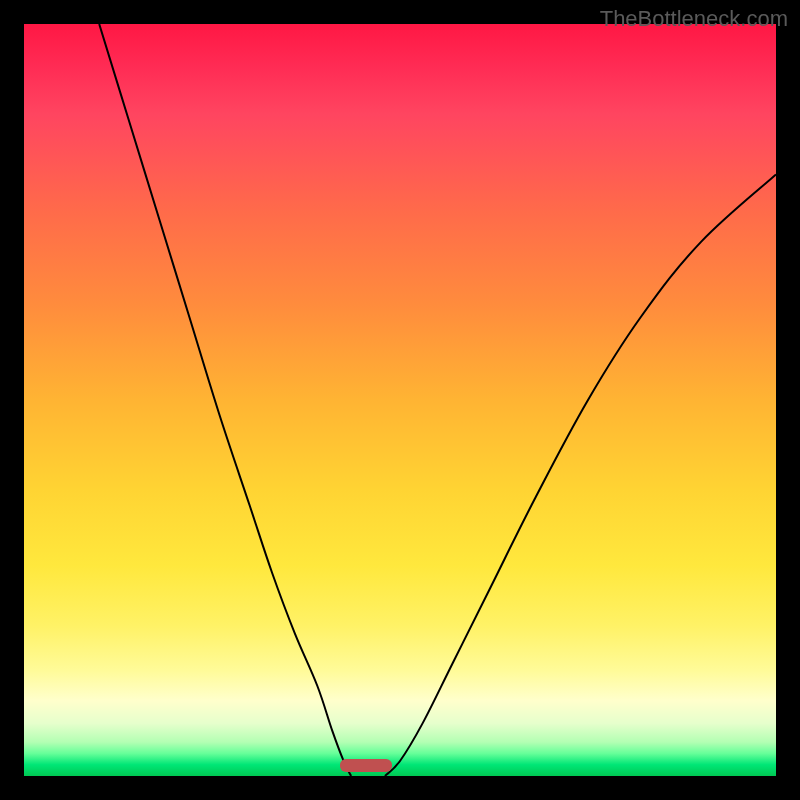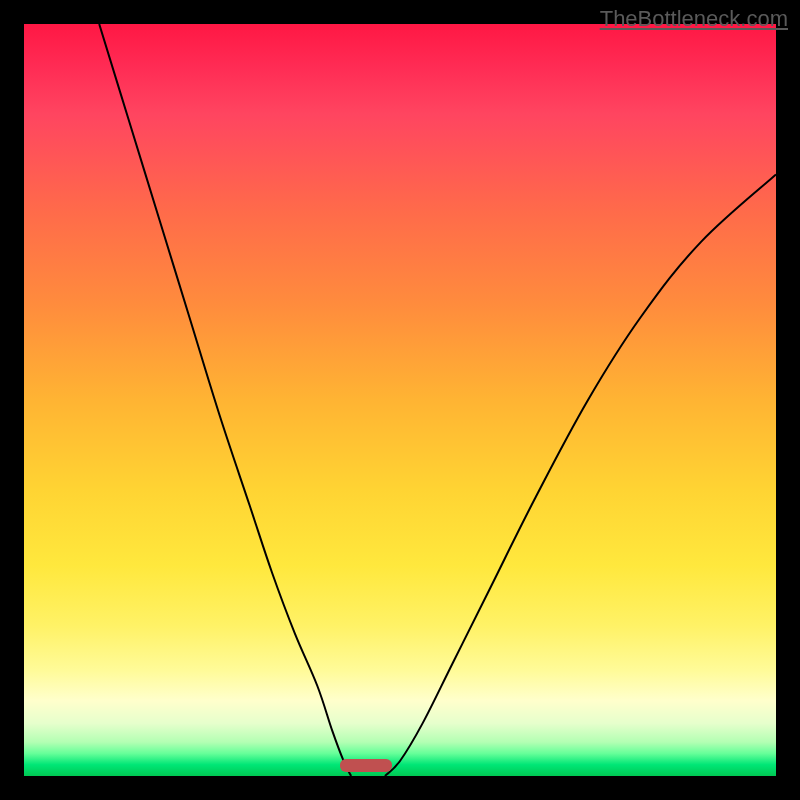--- a/index.html
+++ b/index.html
@@ -16,21 +16,20 @@
     }
     .watermark {
       position: absolute;
       top: 6px;
       right: 12px;
       color: #5a5a5a;
       font-family: Arial, sans-serif;
       font-size: 22px;
       font-weight: 500;
       z-index: 10;
-      text-decoration: underline;
     }
     .plot-area {
       position: absolute;
       left: 24px;
       top: 24px;
       width: 752px;
       height: 752px;
       background: linear-gradient(to bottom,
         #ff1744 0%,
         #ff2d55 6%,

